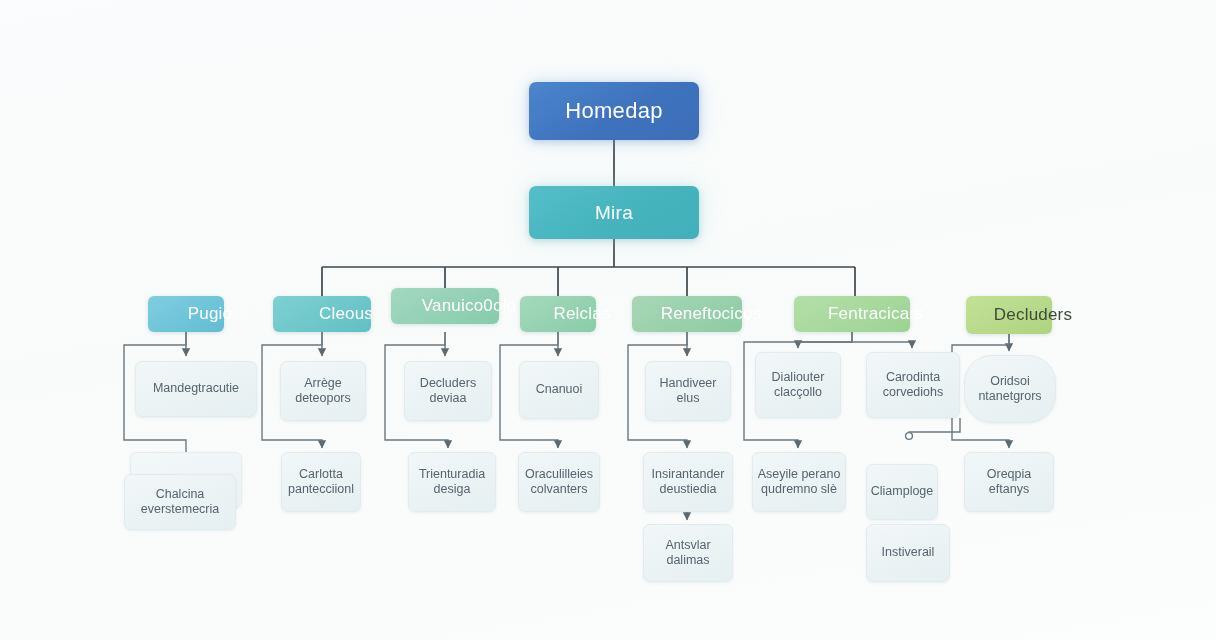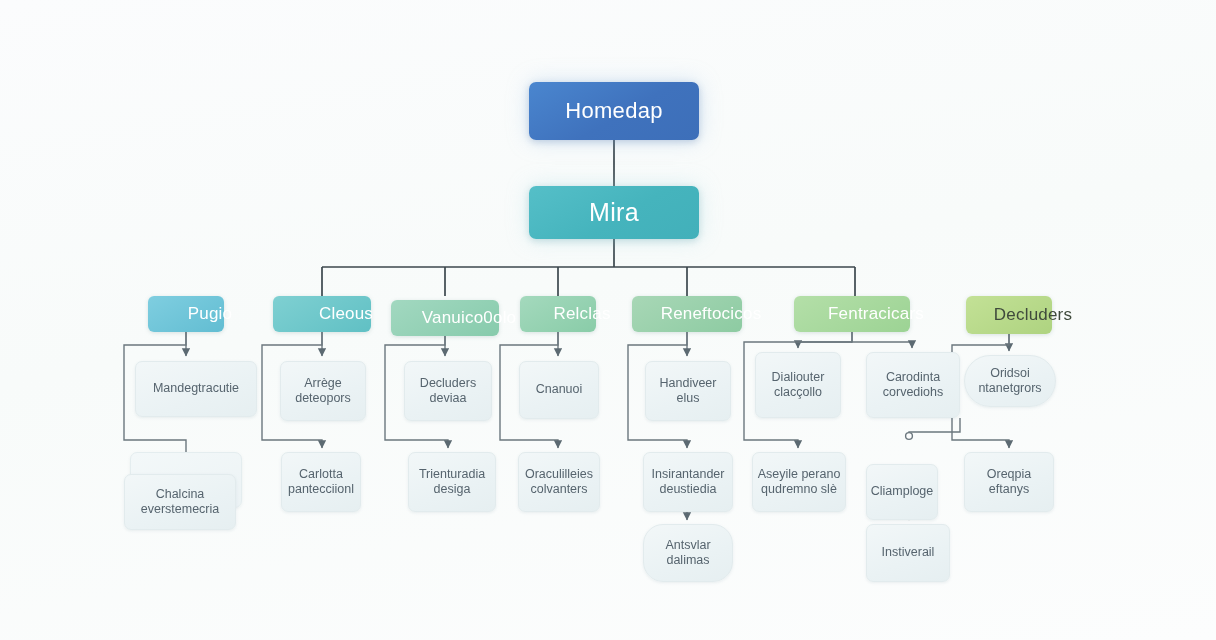--- a/index.html
+++ b/index.html
@@ -37,21 +37,21 @@
   }
   .node.root {
     color: #ffffff;
     font-size: 22px;
     letter-spacing: .3px;
     background: linear-gradient(150deg, #4a86cf 0%, #3f72bd 55%, #3d6fb9 100%);
     box-shadow: 0 2px 7px rgba(60,100,160,.26), 0 0 22px rgba(150,190,230,.35);
   }
   .node.l1 {
     color: #ffffff;
-    font-size: 25px;
+    font-size: 19px;
     letter-spacing: .3px;
     background: linear-gradient(150deg, #55bfc8 0%, #45b4bd 55%, #42b0ba 100%);
     box-shadow: 0 2px 7px rgba(60,140,150,.24), 0 0 22px rgba(160,215,225,.35);
   }
   .node.l2 {
     color: #ffffff;
     font-size: 17px;
     letter-spacing: .2px;
     border-radius: 6px;
     box-shadow: 0 1px 4px rgba(90,130,130,.2);
@@ -142,21 +142,21 @@
   <div class="node l1" style="left:529px;top:186px;width:170px;height:53px;">
     <span>Mira</span>
   </div>
 
   <div class="node l2" style="left:148px;top:296px;width:76px;height:36px;background:linear-gradient(150deg,#7fcee0 0%,#62bdd2 100%);">
     <span>Pugio</span>
   </div>
   <div class="node l2" style="left:273px;top:296px;width:98px;height:36px;background:linear-gradient(150deg,#7fd0d2 0%,#60c0c4 100%);">
     <span>Cleous</span>
   </div>
-  <div class="node l2" style="left:391px;top:300px;width:108px;height:36px;background:linear-gradient(150deg,#a2d8c0 0%,#87cbac 100%);justify-content:center;">
+  <div class="node l2" style="left:391px;top:288px;width:108px;height:36px;background:linear-gradient(150deg,#a2d8c0 0%,#87cbac 100%);justify-content:center;">
     <span>Vanuico0olo</span>
   </div>
   <div class="node l2" style="left:520px;top:296px;width:76px;height:36px;background:linear-gradient(150deg,#a4d9bd 0%,#89cca8 100%);">
     <span>Relclas</span>
   </div>
   <div class="node l2" style="left:632px;top:296px;width:110px;height:36px;background:linear-gradient(150deg,#a8d7b6 0%,#8dcba2 100%);">
     <span>Reneftocicos</span>
   </div>
   <div class="node l2" style="left:794px;top:296px;width:116px;height:36px;background:linear-gradient(150deg,#b4dfa8 0%,#9cd394 100%);">
     <span>Fentracicars</span>
@@ -184,21 +184,21 @@
 elus</span>
   </div>
   <div class="node l3" style="left:755px;top:352px;width:86px;height:66px;">
     <span>Dialiouter
 clacçollo</span>
   </div>
   <div class="node l3" style="left:866px;top:352px;width:94px;height:66px;">
     <span>Carodinta
 corvediohs</span>
   </div>
-  <div class="node l3" style="left:964px;top:355px;width:92px;height:52px;border-radius:28px;">
+  <div class="node l3" style="left:964px;top:355px;width:92px;height:68px;border-radius:28px;">
     <span>Oridsoi
 ntanetgrors</span>
   </div>
 
   <div class="node ghost" style="left:130px;top:452px;width:112px;height:56px;"></div>
   <div class="node l3" style="left:124px;top:474px;width:112px;height:56px;">
     <span>Chalcina
 everstemecria</span>
   </div>
   <div class="node l3" style="left:281px;top:452px;width:80px;height:60px;">
@@ -222,21 +222,21 @@
 qudremno slè</span>
   </div>
   <div class="node l3" style="left:866px;top:464px;width:72px;height:56px;">
     <span>Cliamploge</span>
   </div>
   <div class="node l3" style="left:964px;top:452px;width:90px;height:60px;">
     <span>Oreqpia
 eftanys</span>
   </div>
 
-  <div class="node l3" style="left:643px;top:524px;width:90px;height:58px;border-radius:20px;">
+  <div class="node l3" style="left:643px;top:524px;width:90px;height:58px;">
     <span>Antsvlar
 dalimas</span>
   </div>
   <div class="node l3" style="left:866px;top:524px;width:84px;height:58px;">
     <span>Instiverail</span>
   </div>
 
 </div>
 
 </body></html>

